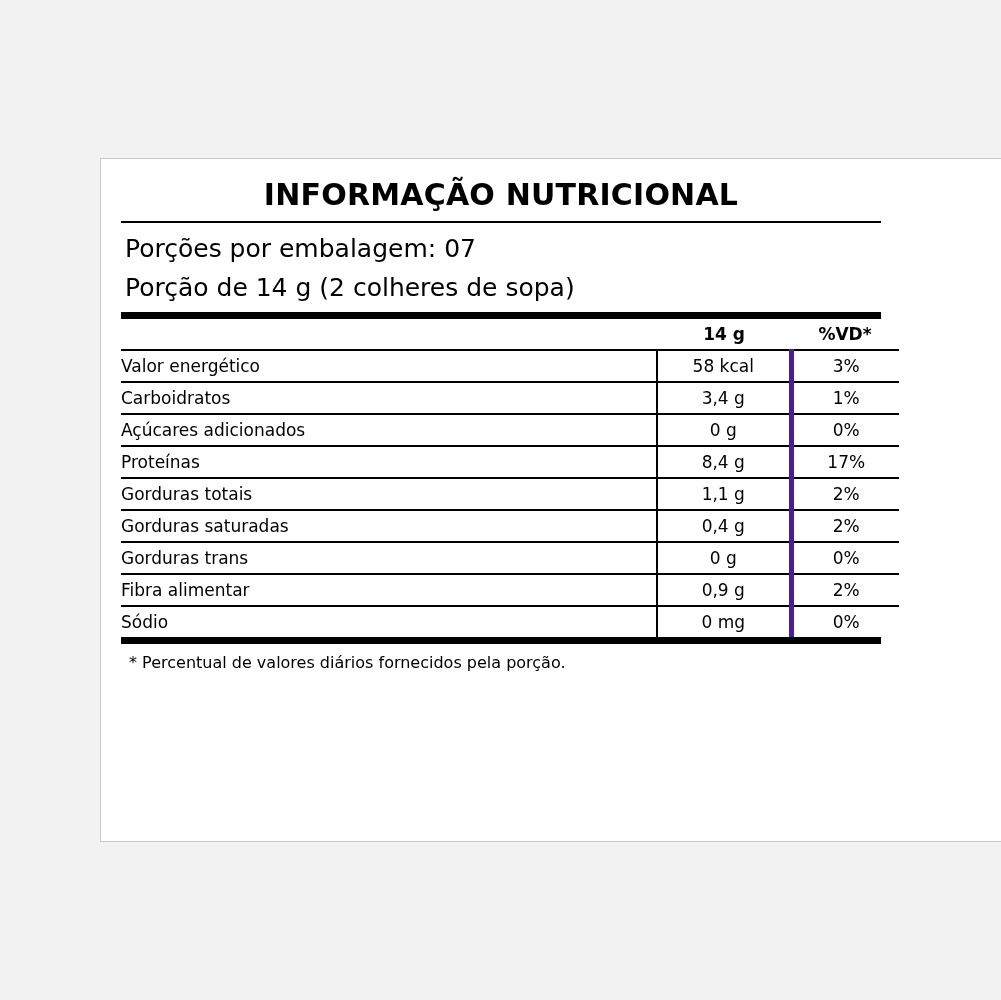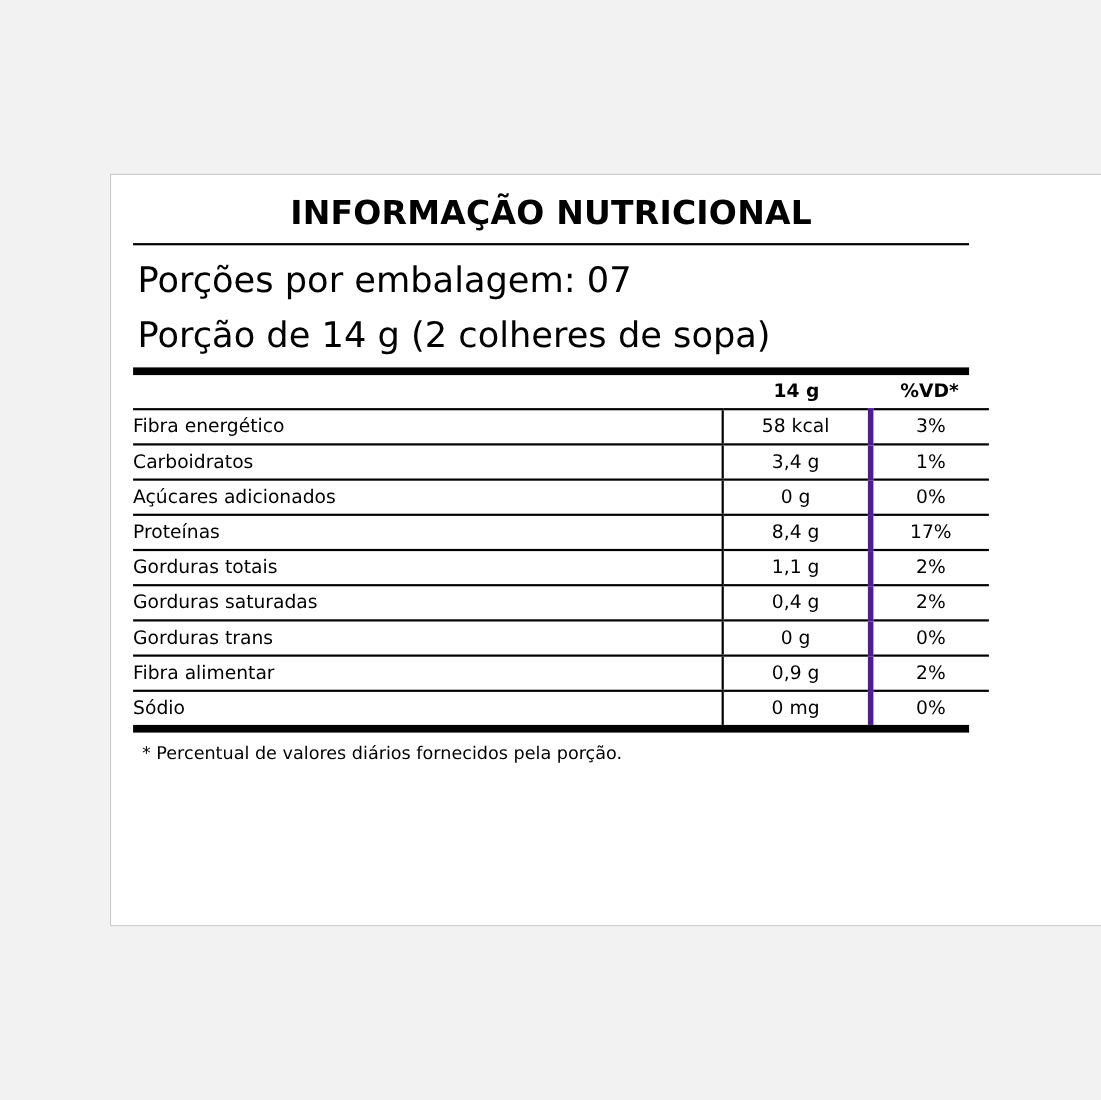--- a/index.html
+++ b/index.html
@@ -46,21 +46,21 @@
     border-top: 2px solid #000;
     width: 100%;
   }
   .rule-thick {
     border-top: 7px solid #000;
     width: 100%;
   }
 
   .servings {
     padding: 6px 0 4px 4px;
-    font-size: 32px;
+    font-size: 25px;
     line-height: 1.58;
   }
   .servings div {
     white-space: nowrap;
   }
 
   table.nut {
     width: 100%;
     border-collapse: collapse;
     font-size: 17px;
@@ -138,21 +138,21 @@
       </colgroup>
       <thead>
         <tr class="hdr">
           <th class="blank"></th>
           <th>14 g</th>
           <th>%VD*</th>
         </tr>
       </thead>
       <tbody>
         <tr>
-          <td class="name">Fibra energético</td>
+          <td class="name">Valor energético</td>
           <td class="amt">58 kcal</td>
           <td class="dv">3%</td>
         </tr>
         <tr>
           <td class="name">Carboidratos</td>
           <td class="amt">3,4 g</td>
           <td class="dv">1%</td>
         </tr>
         <tr>
           <td class="name indent2">Açúcares adicionados</td>

